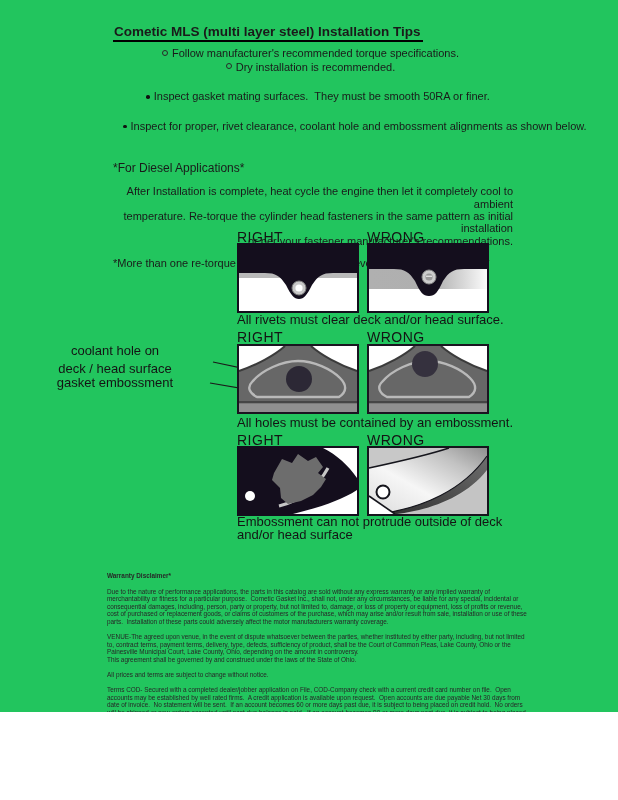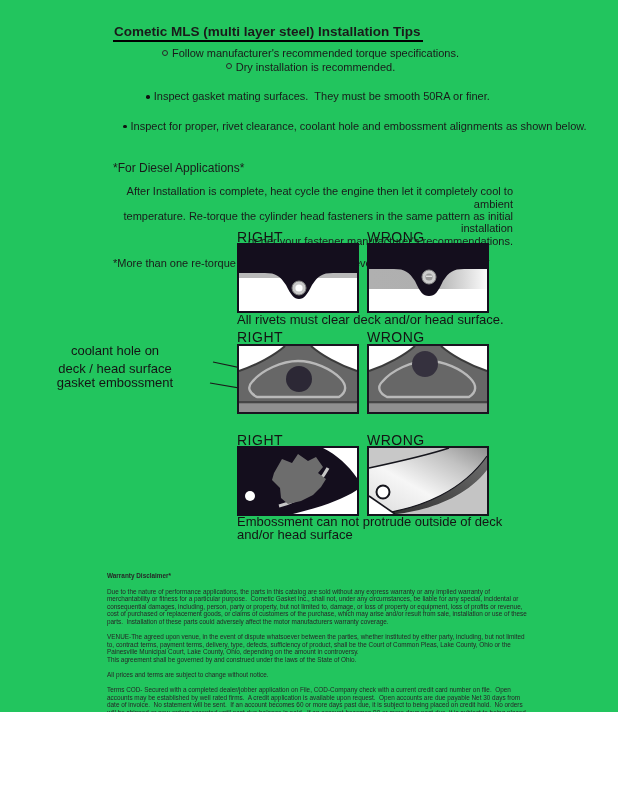--- a/index.html
+++ b/index.html
@@ -125,20 +125,21 @@
       <path d="M2,27 C20,21 38,11 48,2 H74 C84,11 102,21 120,27 V68 H2 Z" fill="#676767"></path>
       <path d="M2,27 C20,21 38,11 48,2" stroke="#3b3b3b" stroke-width="2" fill="none"></path>
       <path d="M74,2 C84,11 102,21 120,27" stroke="#3b3b3b" stroke-width="2" fill="none"></path>
       <path d="M15,38 C25,26 45,17 61,17 C77,17 94,25 103,34 C110,41 110,48 102,53 L20,53 C12,49 10,43 15,38 Z" fill="none" stroke="#b9b9b9" stroke-width="2.4"></path>
       <circle cx="58" cy="20" r="13" fill="#35313e"></circle>
       <rect x="2" y="57" width="118" height="2.4" fill="#454545"></rect>
       <rect x="2" y="59.4" width="118" height="8.6" fill="#8f8f8f"></rect>
       <rect x="1" y="1" width="120" height="68" fill="none" stroke="#1a1520" stroke-width="2"></rect>
     </svg>
 
+    <div class="fig-caption" style="top:189px;">All holes must be contained by an embossment.</div>
 
     <div class="fig-title" style="left:237px; top:204px;">RIGHT</div>
     <div class="fig-title" style="left:367px; top:204px;">WRONG</div>
 
     <svg class="panel" style="left:237px; top:218px;" width="122" height="70" viewBox="0 0 122 70">
       <rect x="1" y="1" width="120" height="68" fill="#ffffff"></rect>
       <rect x="2" y="2" width="118" height="66" fill="#140e1d"></rect>
       <path d="M86,2 H120 V32 C111,19 100,9 86,2 Z" fill="#ffffff"></path>
       <path d="M120,44 V68 H56 C80,62 103,55 120,44 Z" fill="#ffffff"></path>
       <path d="M42,60 C62,55 80,42 91,22" stroke="#c6c6c6" stroke-width="3.2" fill="none"></path>

